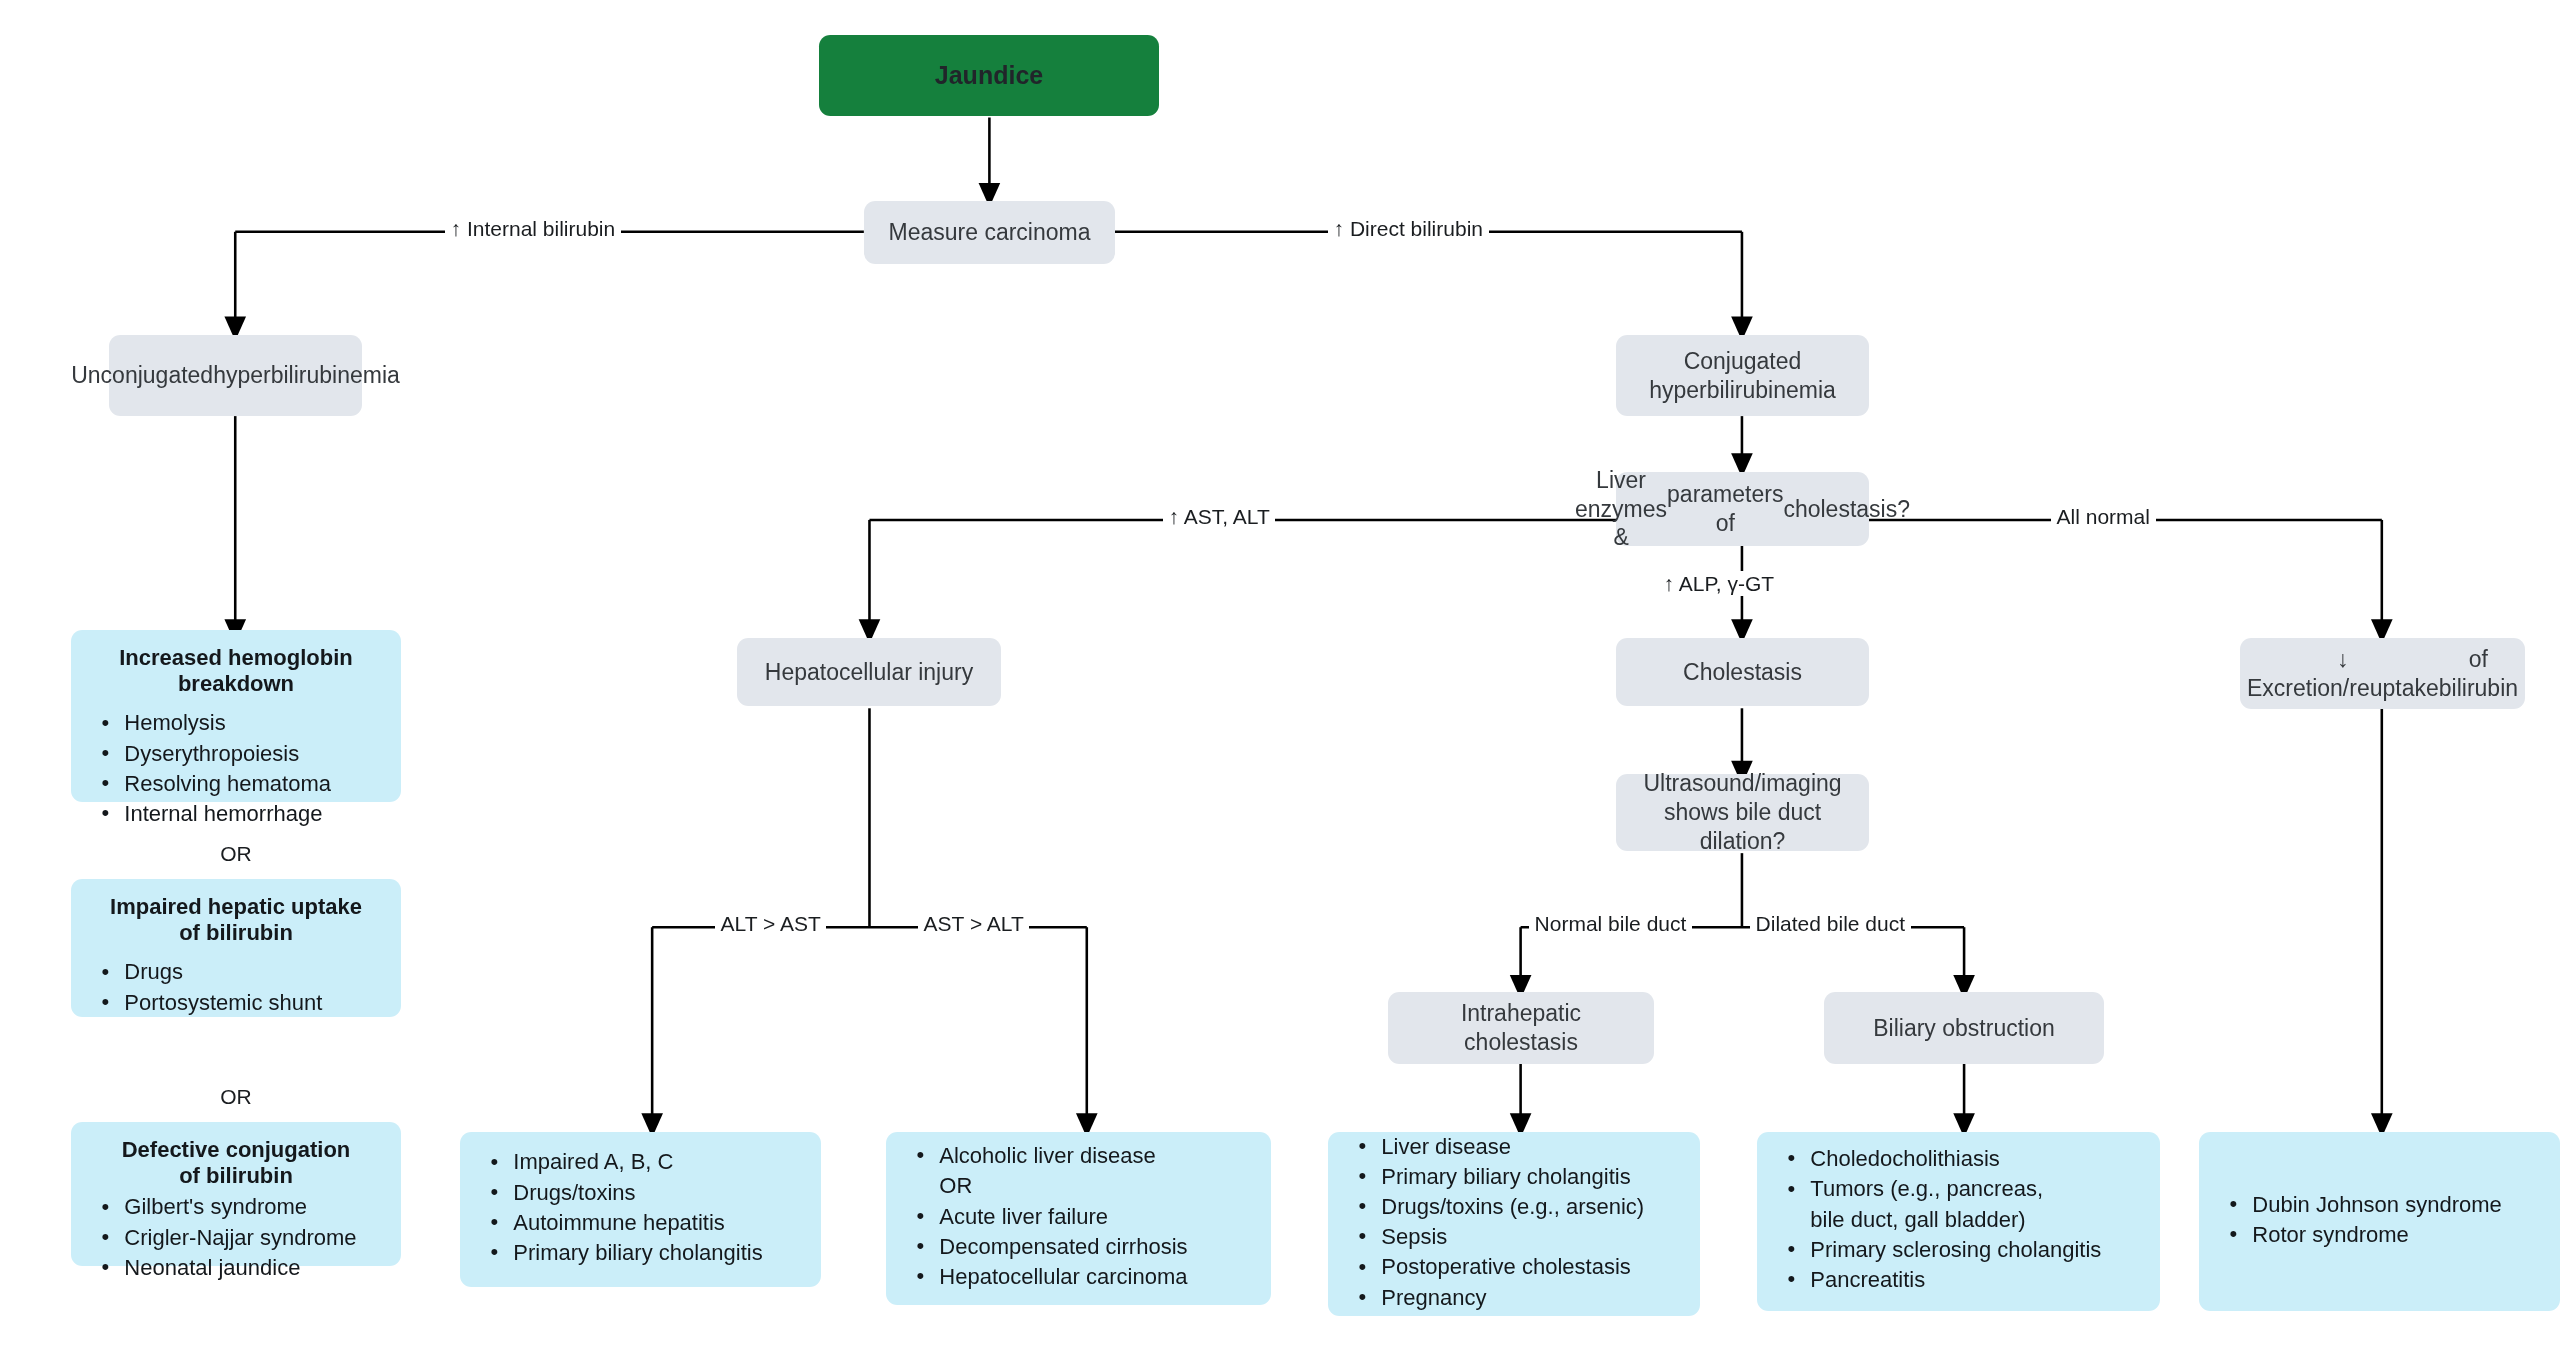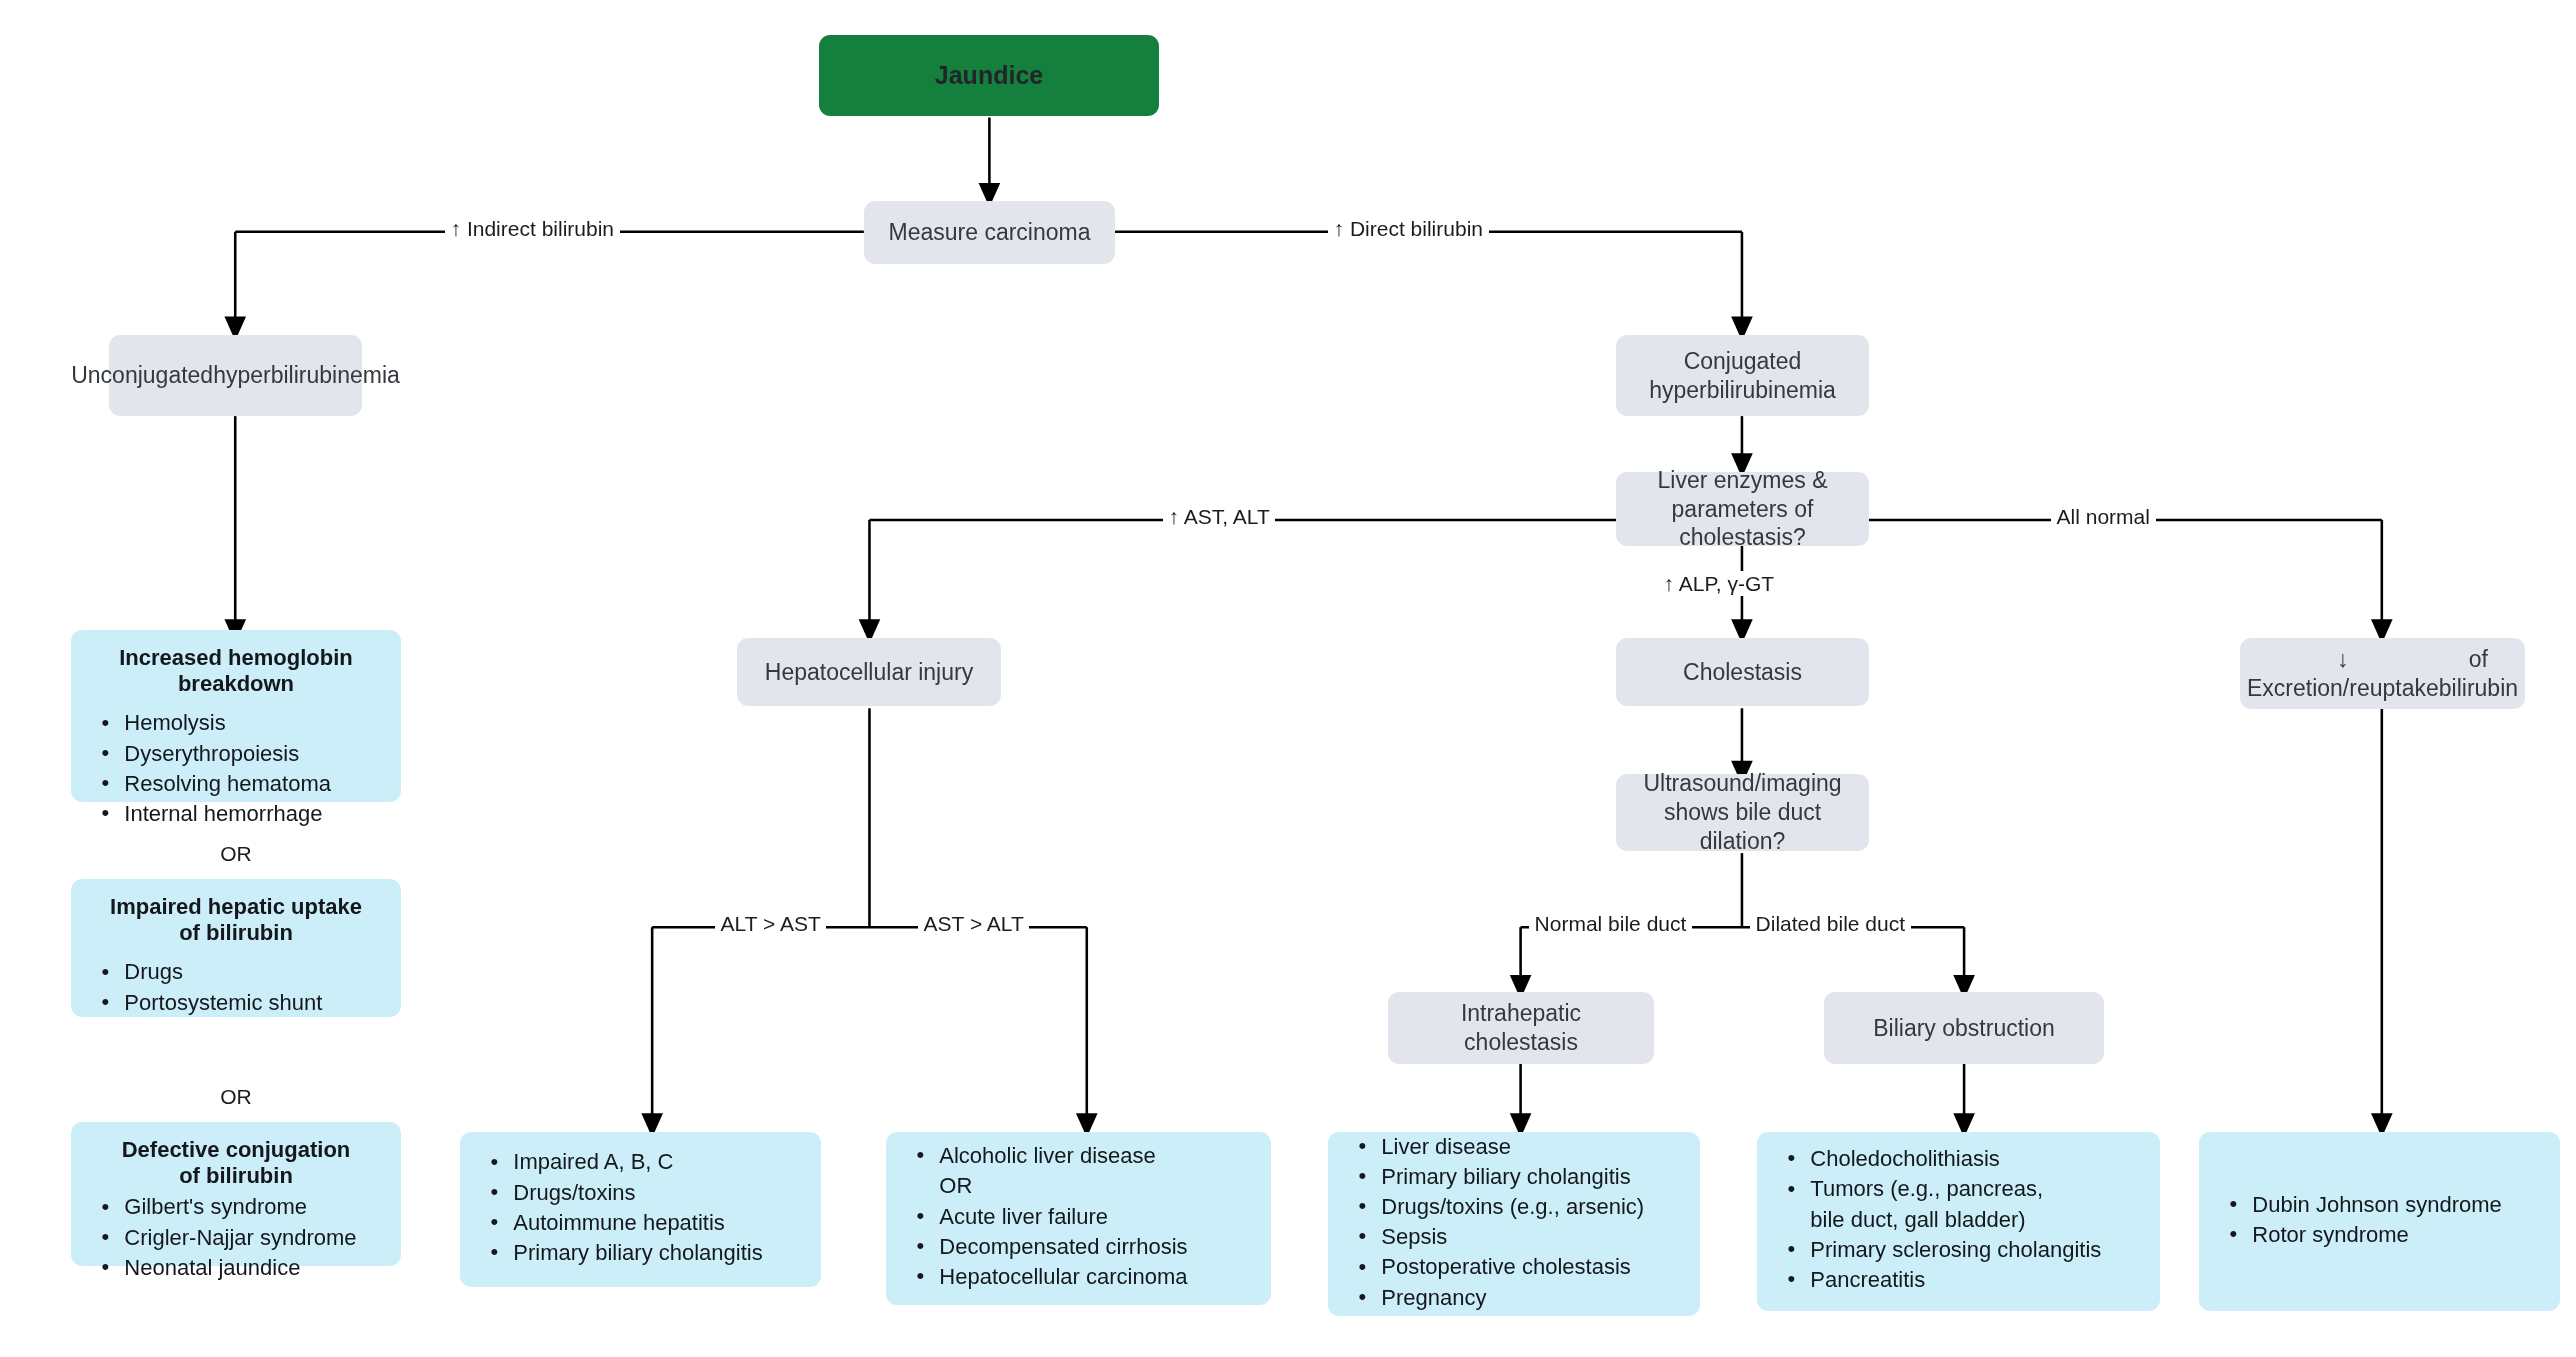--- a/index.html
+++ b/index.html
@@ -157,34 +157,34 @@
   </svg>
 
   <div class="node cyan" style="left:819px; top:35px; width:340px; height:81px;">
     <span>Jaundice</span>
   </div>
 
   <div class="node grey" style="left:864px; top:201px; width:251px; height:63px;">
     <span>Measure carcinoma</span>
   </div>
 
-  <div class="edge-label" style="left:445px; top:216px;">↑ Indirect bilirubin</div>
+  <div class="edge-label" style="left:445px; top:216px;">↑ Internal bilirubin</div>
   <div class="edge-label" style="left:1328px; top:216px;">↑ Direct bilirubin</div>
 
   <div class="node grey" style="left:109px; top:335px; width:253px; height:81px; ">
     <span>Unconjugated</span>
     <span>hyperbilirubinemia</span>
   </div>
 
   <div class="node grey" style="left:1616px; top:335px; width:253px; height:81px; flex-direction:column;">
     <span>Conjugated</span>
     <span>hyperbilirubinemia</span>
   </div>
 
-  <div class="node grey" style="left:1616px; top:472px; width:253px; height:74px; flex-direction:column;">
+  <div class="node grey" style="left:1616px; top:472px; width:253px; height:74px; flex-direction:row;">
     <span>Liver enzymes &amp;</span>
     <span>parameters of</span>
     <span>cholestasis?</span>
   </div>
 
   <div class="edge-label" style="left:1163px; top:504px;">↑ AST, ALT</div>
   <div class="edge-label" style="left:2051px; top:504px;">All normal</div>
   <div class="edge-label" style="left:1658px; top:571px;">↑ ALP, γ-GT</div>
 
   <div class="node grey" style="left:737px; top:638px; width:264px; height:68px;">

